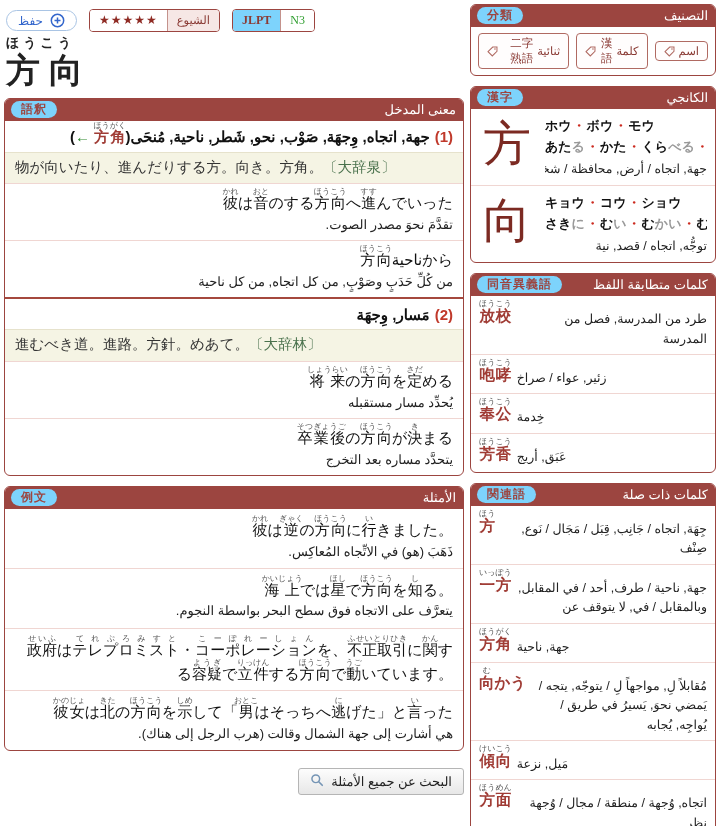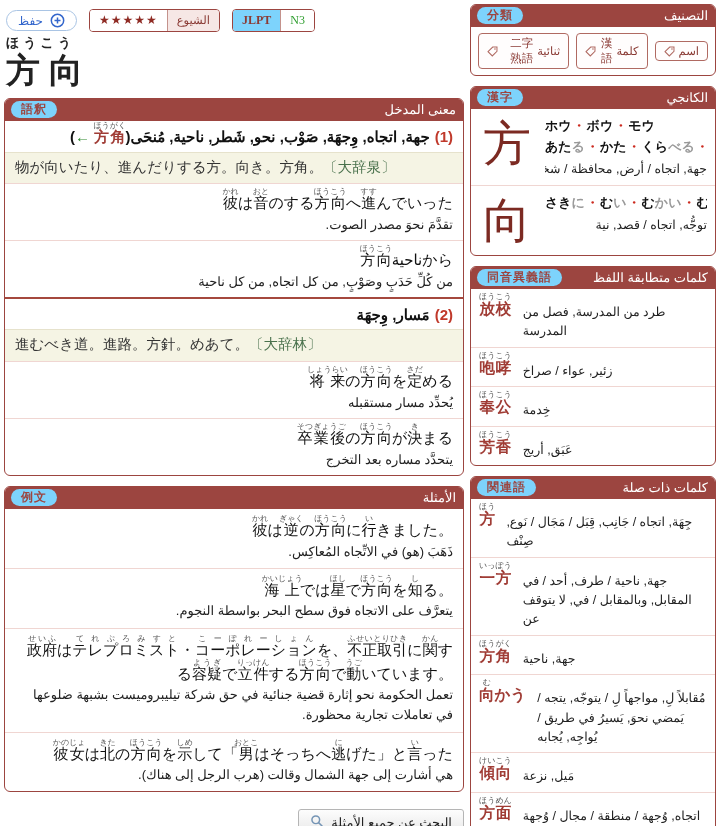--- a/index.html
+++ b/index.html
@@ -69,25 +69,25 @@
   .kanji-char { flex:none; width:56px; font-family:"DejaVu Serif", serif; font-size:48px; line-height:1.25;
                 color:#7c2a22; text-align:center; cursor:pointer; }
   .kanji-info { flex:1; min-width:0; padding-top:3px; }
   .kanji-on, .kanji-kun { font-size:13px; font-weight:bold; color:#111; line-height:1.6; white-space:nowrap; overflow:hidden; }
   .oku { color:#999; }
   .rdot { color:#cc2b20; padding:0 1px; }
   .kanji-ar { direction:rtl; text-align:right; font-size:12.5px; color:#222; line-height:1.8;
               white-space:nowrap; overflow:hidden; }
 
   
-  .word-row { display:flex; align-items:flex-start; gap:11px; padding:3px 8px 5px; }
+  .word-row { display:flex; align-items:flex-start; gap:5px; padding:3px 8px 5px; }
   .word-row + .word-row { border-top:1px solid #f0d6d2; }
   .word-jp { flex:none; font-size:15.5px; font-weight:bold; color:#a03c35; line-height:1.15; cursor:pointer; }
   .word-jp rt { font-size:8px; color:#555; font-weight:normal; }
-  .word-ar { direction:rtl; text-align:left; font-size:12.5px; color:#222; line-height:1.55;
+  .word-ar { direction:rtl; text-align:right; font-size:12.5px; color:#222; line-height:1.55;
              margin-top:11px; min-width:0; }
 </style>
 </head>
 <body>
 
 <div class="page">
 
   <div class="col-left">
 
     <div class="toolbar">
@@ -157,21 +157,20 @@
           <div class="ex" style="padding: 5px 10px 6px; border-top: none;">
             <div class="ex-jp"><ruby>彼<rt>かれ</rt></ruby><span>は</span><ruby>逆<rt>ぎゃく</rt></ruby><span>の</span><ruby>方向<rt>ほうこう</rt></ruby><span>に</span><ruby>行<rt>い</rt></ruby><span>きました。</span></div>
             <div class="ex-ar">ذَهَبَ (هو) في الاتِّجاه المُعاكِس.</div>
           </div>
           <div class="ex" style="padding: 5px 10px 6px;">
             <div class="ex-jp"><ruby>海上<rt>かいじょう</rt></ruby><span>では</span><ruby>星<rt>ほし</rt></ruby><span>で</span><ruby>方向<rt>ほうこう</rt></ruby><span>を</span><ruby>知<rt>し</rt></ruby><span>る。</span></div>
             <div class="ex-ar">يتعرَّف على الاتجاه فوق سطح البحر بواسطة النجوم.</div>
           </div>
           <div class="ex" style="padding: 5px 10px 6px;">
             <div class="ex-jp"><ruby>政府<rt>せいふ</rt></ruby><span>は</span><ruby>テレプロミスト<rt>てれぷろみすと</rt></ruby><span>・</span><ruby>コーポレーション<rt>こーぽれーしょん</rt></ruby><span>を、</span><ruby>不正取引<rt>ふせいとりひき</rt></ruby><span>に</span><ruby>関<rt>かん</rt></ruby><span>する</span><ruby>容疑<rt>ようぎ</rt></ruby><span>で</span><ruby>立件<rt>りっけん</rt></ruby><span>する</span><ruby>方向<rt>ほうこう</rt></ruby><span>で</span><ruby>動<rt>うご</rt></ruby><span>いています。</span></div>
-            <div class="ex-ar">تعمل الحكومة نحو إثارة قضية جنائية في حق شركة تيليبروميست بشبهة ضلوعها في تعاملات تجارية محظورة.</div>
           </div>
           <div class="ex" style="padding: 5px 10px 6px;">
             <div class="ex-jp"><ruby>彼女<rt>かのじょ</rt></ruby><span>は</span><ruby>北<rt>きた</rt></ruby><span>の</span><ruby>方向<rt>ほうこう</rt></ruby><span>を</span><ruby>示<rt>しめ</rt></ruby><span>して「</span><ruby>男<rt>おとこ</rt></ruby><span>はそっちへ</span><ruby>逃<rt>に</rt></ruby><span>げた」と</span><ruby>言<rt>い</rt></ruby><span>った</span></div>
             <div class="ex-ar">هي أشارت إلى جهة الشمال وقالت (هرب الرجل إلى هناك).</div>
           </div>
         </div>
     </div>
 
     <div class="search-row">
       <button class="search-btn">
@@ -234,20 +233,21 @@
             <div class="kanji-char">方</div>
             <div class="kanji-info">
               <div class="kanji-on"><span>ホウ</span><span class="rdot">・</span><span>ボウ</span><span class="rdot">・</span><span>モウ</span></div>
               <div class="kanji-kun"><span>あた</span><span class="oku">る</span><span class="rdot">・</span><span>かた</span><span class="rdot">・</span><span>くら</span><span class="oku">べる</span><span class="rdot">・</span></div>
               <div class="kanji-ar">جهة, اتجاه / أرض, محافظة / شخص / مسؤول, ش....</div>
             </div>
           </div>
           <div class="kanji-row">
             <div class="kanji-char">向</div>
             <div class="kanji-info">
+              <div class="kanji-on"><span>キョウ</span><span class="rdot">・</span><span>コウ</span><span class="rdot">・</span><span>ショウ</span></div>
               <div class="kanji-kun"><span>さき</span><span class="oku">に</span><span class="rdot">・</span><span>む</span><span class="oku">い</span><span class="rdot">・</span><span>む</span><span class="oku">かい</span><span class="rdot">・</span><span>む</span></div>
               <div class="kanji-ar">توجُّه, اتجاه / قصد, نية</div>
             </div>
           </div>
         </div>
     </div>
 
     <div class="panel">
       <div class="panel-header">
         <span class="panel-title-ar">كلمات متطابقة اللفظ</span>

